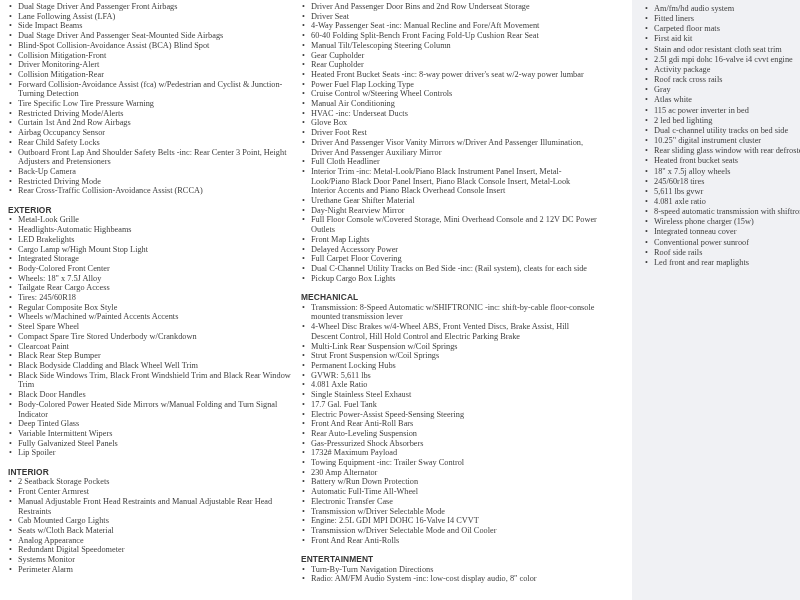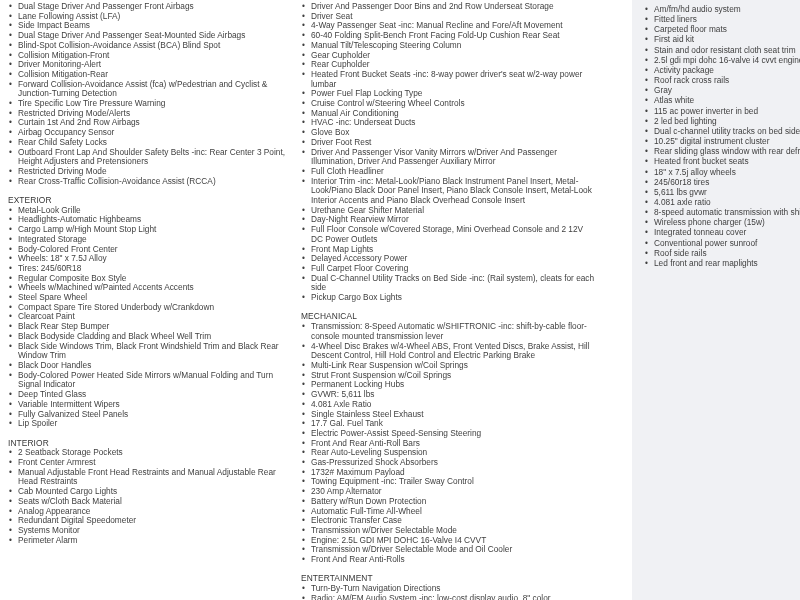--- a/index.html
+++ b/index.html
@@ -9,25 +9,25 @@
     font-family:"Liberation Sans", sans-serif;
     -webkit-font-smoothing:antialiased;
   }
   .col {
     position:absolute; top:2px;
     font-size:8.3px; line-height:9.7px;
     color:var(--text,#3f3f3f);
   }
   #col1 { left:8px;  width:287px; }
   #col2 { left:301px; width:296px; }
-  ul.feat { list-style:none; margin:0; padding:0; }
+  ul.feat { list-style:none; margin:0; padding:0;font-family:Liberation Serif, serif; }
   ul.feat li { position:relative; padding-left:10px; }
   ul.feat li::before { content:"\2022"; position:absolute; left:1px; top:0; }
   .sec-h {
-    font-weight:normal; font-size:8.4px; line-height:9.7px;
+    font-weight:bold; font-size:8.4px; line-height:9.7px;
     margin:9.7px 0 0 0; padding:0;
     color:var(--head,#363636); letter-spacing:0.1px;
   }
   .sec-h:empty { display:none; }
   #panel {
     position:absolute; left:632px; top:0; width:172px; height:600px;
     background:var(--panel-bg,#f0f1f4);
   }
   #col3 {
     position:absolute; left:12px; top:4px; width:184px;
@@ -50,31 +50,34 @@
       <li>Collision Mitigation-Front</li>
       <li>Driver Monitoring-Alert</li>
       <li>Collision Mitigation-Rear</li>
       <li>Forward Collision-Avoidance Assist (fca) w/Pedestrian and Cyclist &amp; Junction-Turning Detection</li>
       <li>Tire Specific Low Tire Pressure Warning</li>
       <li>Restricted Driving Mode/Alerts</li>
       <li>Curtain 1st And 2nd Row Airbags</li>
       <li>Airbag Occupancy Sensor</li>
       <li>Rear Child Safety Locks</li>
       <li>Outboard Front Lap And Shoulder Safety Belts -inc: Rear Center 3 Point, Height Adjusters and Pretensioners</li>
+      <li>Back-Up Camera</li>
       <li>Restricted Driving Mode</li>
       <li>Rear Cross-Traffic Collision-Avoidance Assist (RCCA)</li>
     </ul>
   <h3 class="sec-h">EXTERIOR</h3>
   <ul class="feat">
       <li>Metal-Look Grille</li>
       <li>Headlights-Automatic Highbeams</li>
+      <li>LED Brakelights</li>
       <li>Cargo Lamp w/High Mount Stop Light</li>
       <li>Integrated Storage</li>
       <li>Body-Colored Front Center</li>
       <li>Wheels: 18" x 7.5J Alloy</li>
+      <li>Tailgate Rear Cargo Access</li>
       <li>Tires: 245/60R18</li>
       <li>Regular Composite Box Style</li>
       <li>Wheels w/Machined w/Painted Accents Accents</li>
       <li>Steel Spare Wheel</li>
       <li>Compact Spare Tire Stored Underbody w/Crankdown</li>
       <li>Clearcoat Paint</li>
       <li>Black Rear Step Bumper</li>
       <li>Black Bodyside Cladding and Black Wheel Well Trim</li>
       <li>Black Side Windows Trim, Black Front Windshield Trim and Black Rear Window Trim</li>
       <li>Black Door Handles</li>

